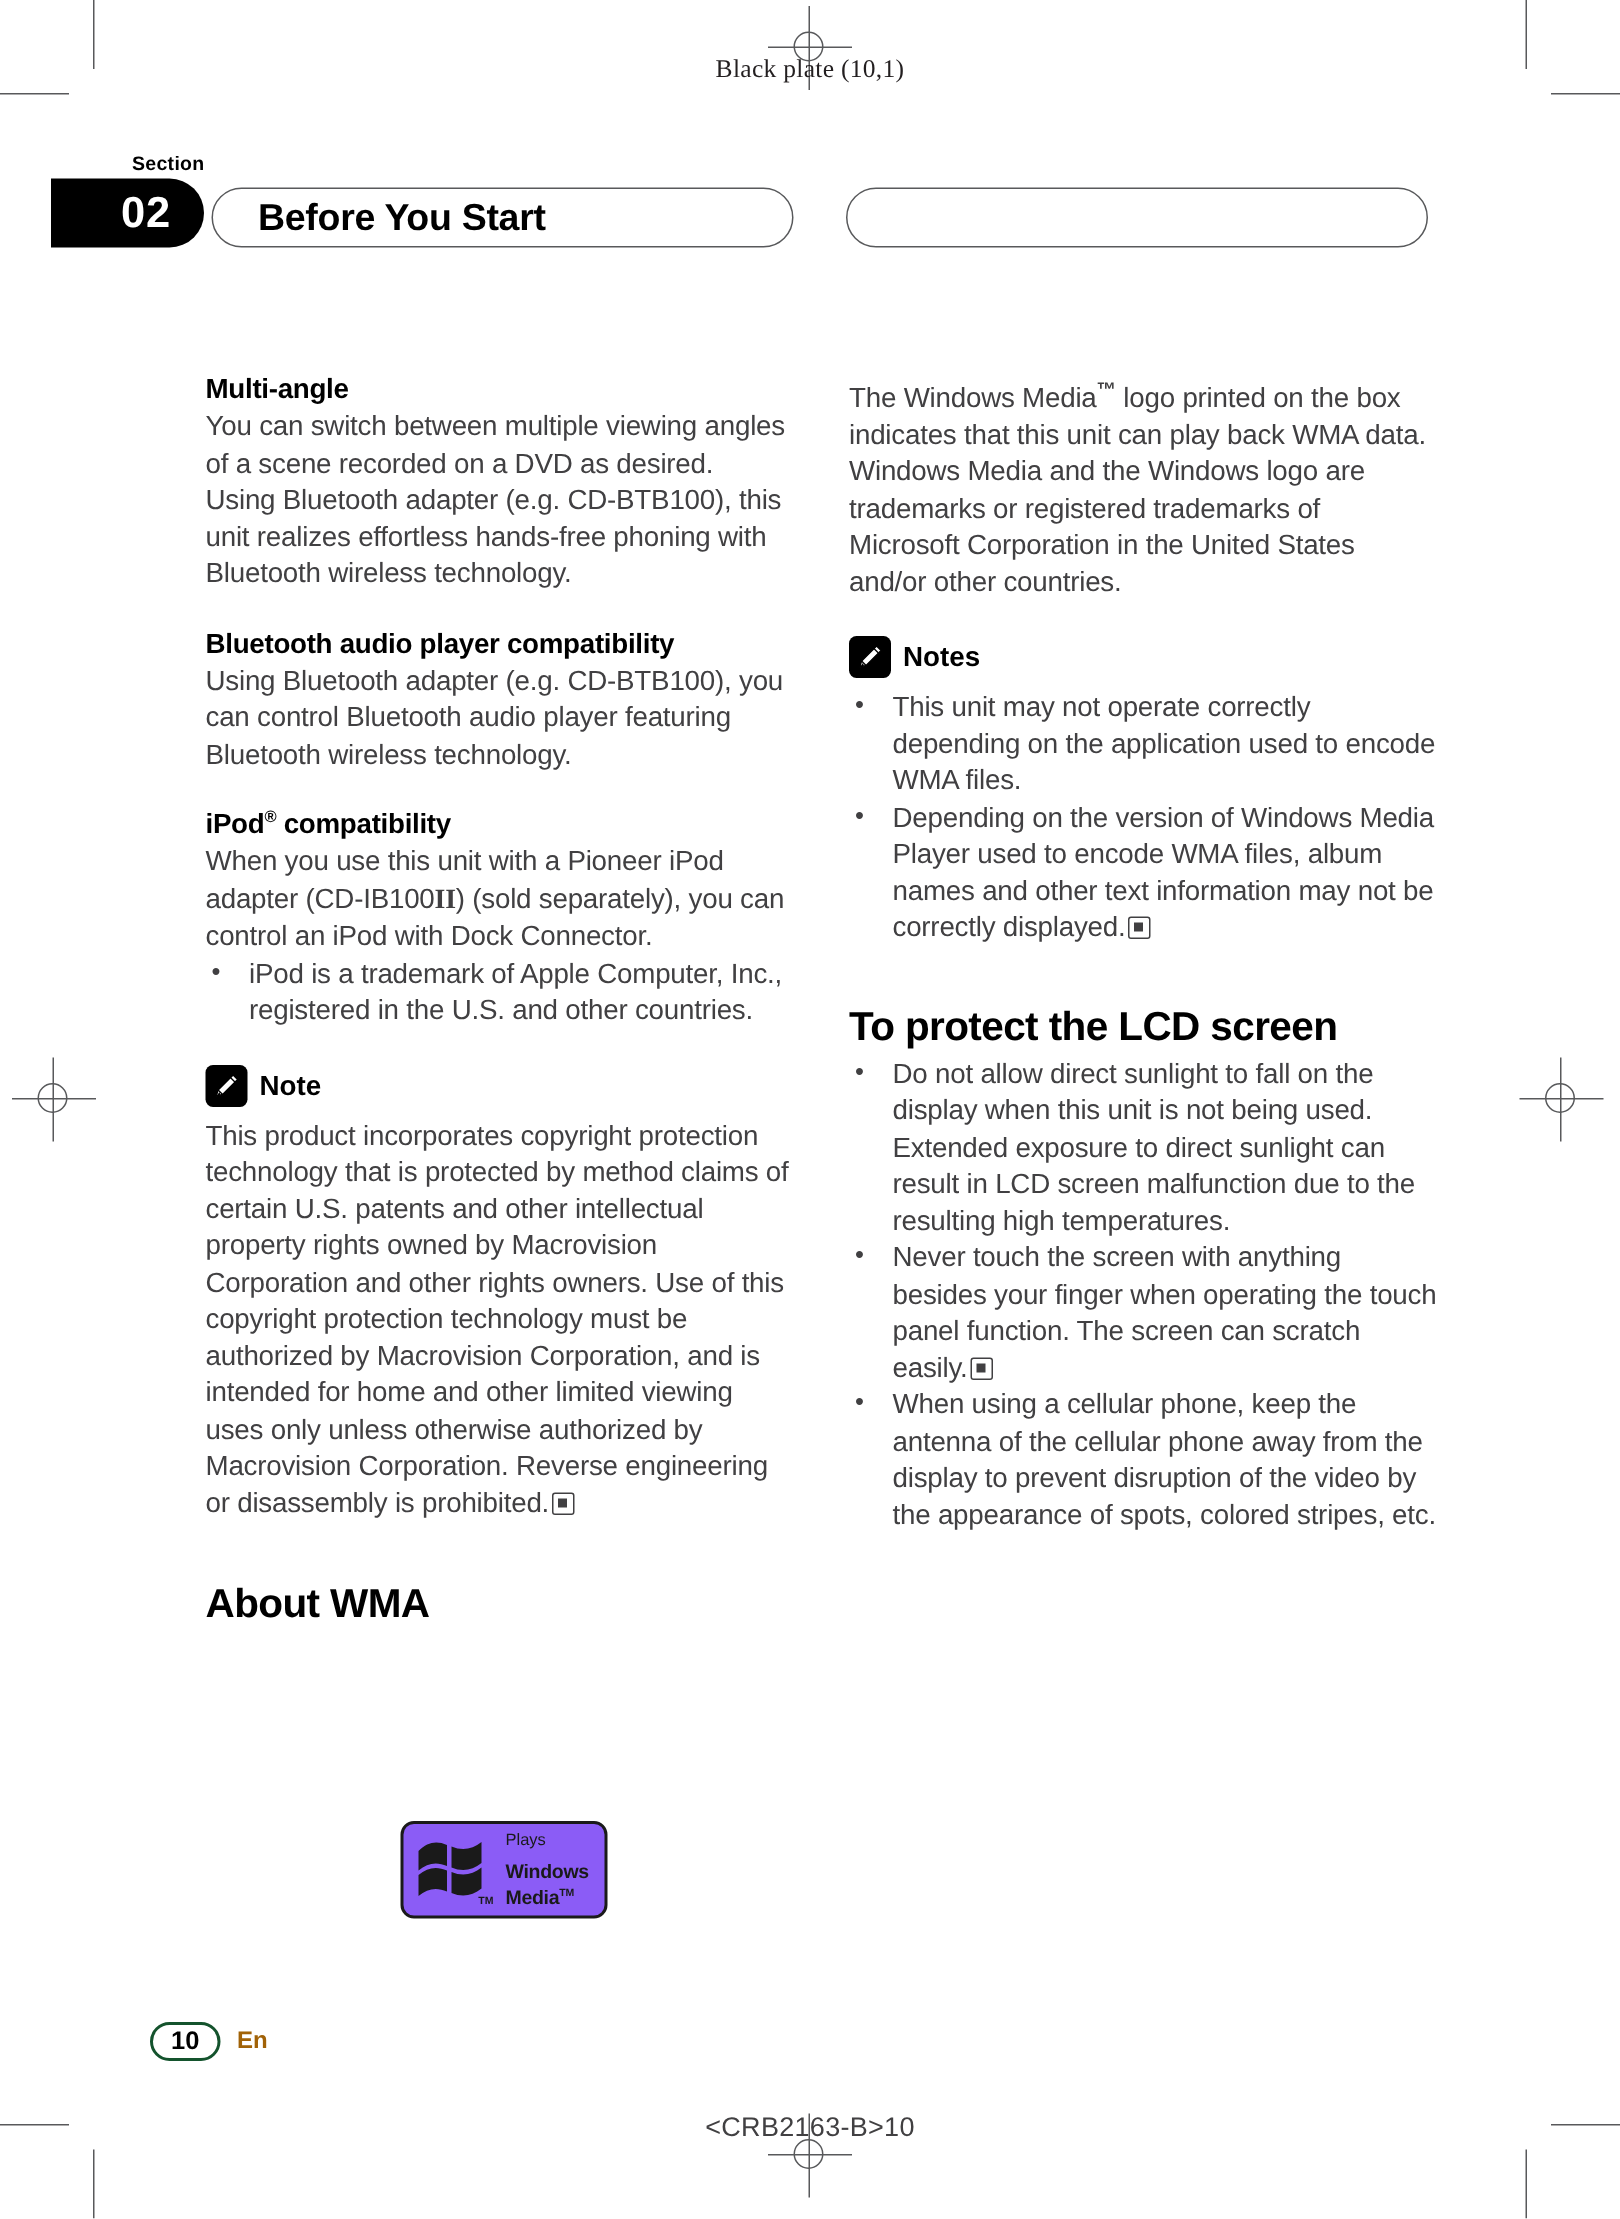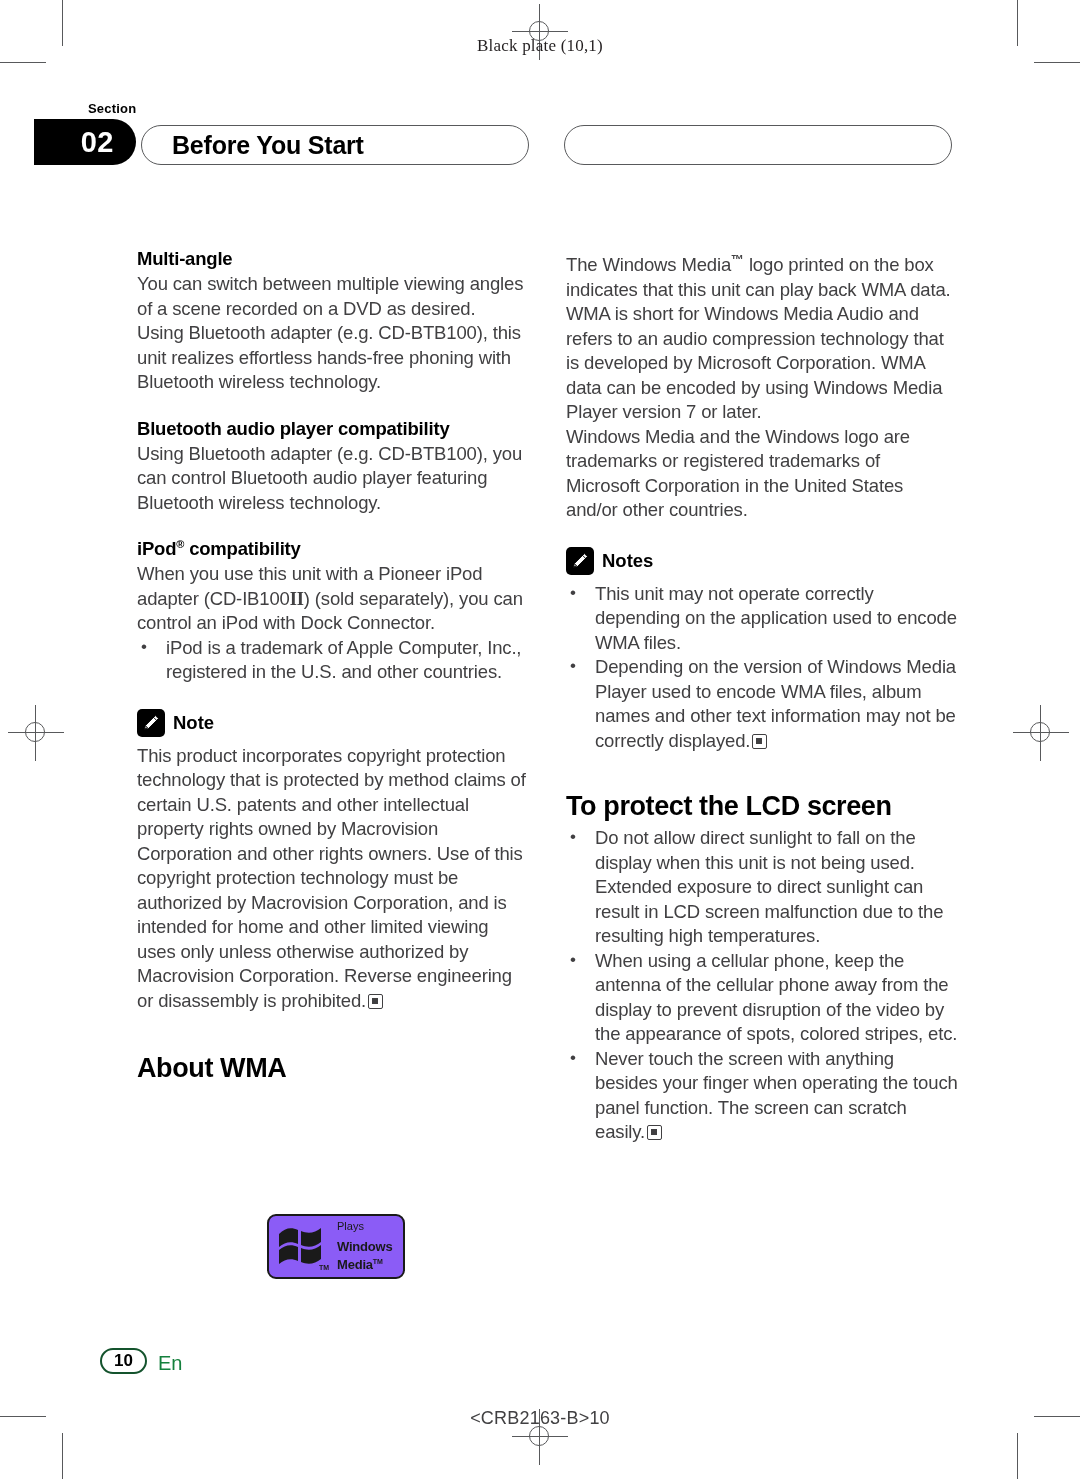--- a/index.html
+++ b/index.html
@@ -300,23 +300,23 @@
     align-items: center;
     justify-content: center;
     font-size: 17px;
     font-weight: bold;
     color: #000;
   }
   .page-lang {
     position: absolute;
     left: 158px;
     top: 1352px;
-    font-size: 20px;
-    font-weight: normal;
-    color: #15803d;
+    font-size: 16px;
+    font-weight: bold;
+    color: #a16207;
   }
   .doc-code {
     position: absolute;
     top: 1408px;
     left: 0; right: 0;
     text-align: center;
     font-size: 18px;
     color: #414042;
     letter-spacing: 0.2px;
   }
@@ -414,21 +414,20 @@
     <div class="wma-plays">Plays</div>
     <div class="wma-rule"></div>
     <div class="wma-windows">Windows</div>
     <div class="wma-media"><span>Media</span><sup>TM</sup></div>
   </div>
 </div>
 
 <div class="column col-right">
 
   <p class="body-text"><span>The Windows Media</span><span class="tm">™</span><span> logo printed on the box indicates that this unit can play back WMA data.</span></p>
-  <p class="body-text">WMA is short for Windows Media Audio and refers to an audio compression technology that is developed by Microsoft Corporation. WMA data can be encoded by using Windows Media Player version 7 or later.</p>
   <p class="body-text">Windows Media and the Windows logo are trademarks or registered trademarks of Microsoft Corporation in the United States and/or other countries.</p>
 
   <div class="note-head">
     <span class="note-icon">
       <svg width="20" height="20" viewBox="0 0 20 20">
         <path d="M14.4 2.6 L17.4 5.6 L7.4 15.6 L3.2 16.8 L4.4 12.6 Z" fill="#ffffff" stroke="#000000" stroke-width="0.9" stroke-linejoin="round"></path>
         <path d="M12.6 4.4 L15.6 7.4" stroke="#000000" stroke-width="0.9"></path>
         <path d="M4.4 12.6 L7.4 15.6" stroke="#000000" stroke-width="0.9"></path>
         <path d="M3.2 16.8 L5.3 14.0 L6.0 16.0 Z" fill="#000000"></path>
       </svg>
@@ -436,20 +435,20 @@
     <span class="note-label">Notes</span>
   </div>
   <ul class="bullets">
     <li>This unit may not operate correctly depending on the application used to encode WMA files.</li>
     <li><span>Depending on the version of Windows Media Player used to encode WMA files, album names and other text information may not be correctly displayed.</span><span class="eos"></span></li>
   </ul>
 
   <h2 class="big-head" style="margin-top:38px;">To protect the LCD screen</h2>
   <ul class="bullets">
     <li>Do not allow direct sunlight to fall on the display when this unit is not being used. Extended exposure to direct sunlight can result in LCD screen malfunction due to the resulting high temperatures.</li>
+    <li><span>Never touch the screen with anything besides your finger when operating the touch panel function. The screen can scratch easily.</span><span class="eos"></span></li>
     <li>When using a cellular phone, keep the antenna of the cellular phone away from the display to prevent disruption of the video by the appearance of spots, colored stripes, etc.</li>
-    <li><span>Never touch the screen with anything besides your finger when operating the touch panel function. The screen can scratch easily.</span><span class="eos"></span></li>
   </ul>
 </div>
 
 <div class="page-num-pill">10</div>
 <div class="page-lang">En</div>
 <div class="doc-code">&lt;CRB2163-B&gt;10</div>
 
 </body></html>

